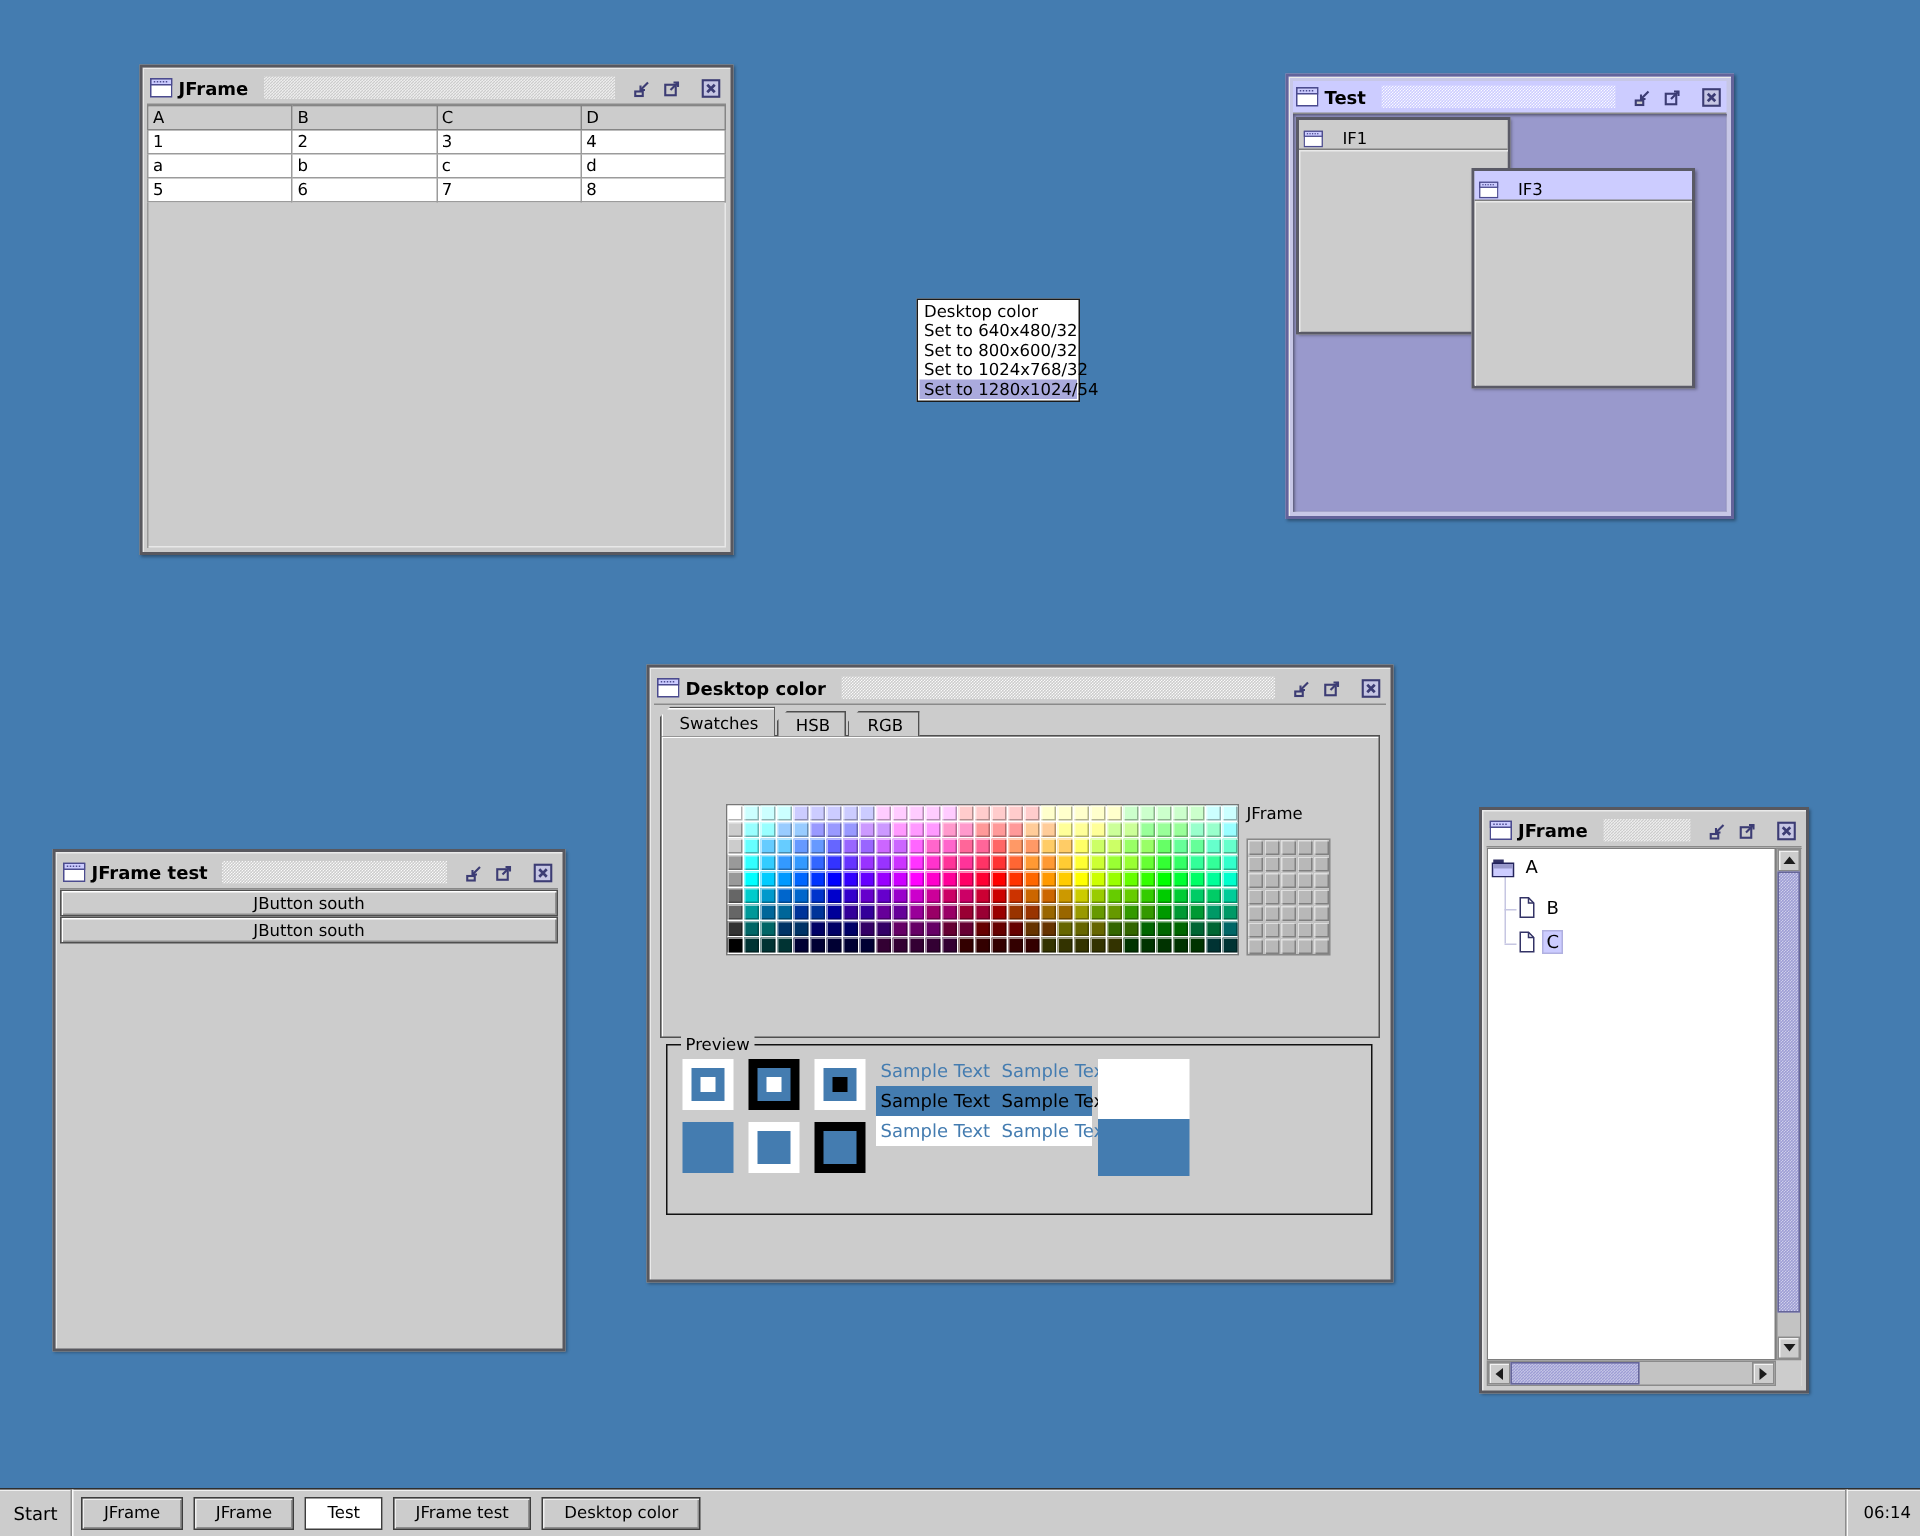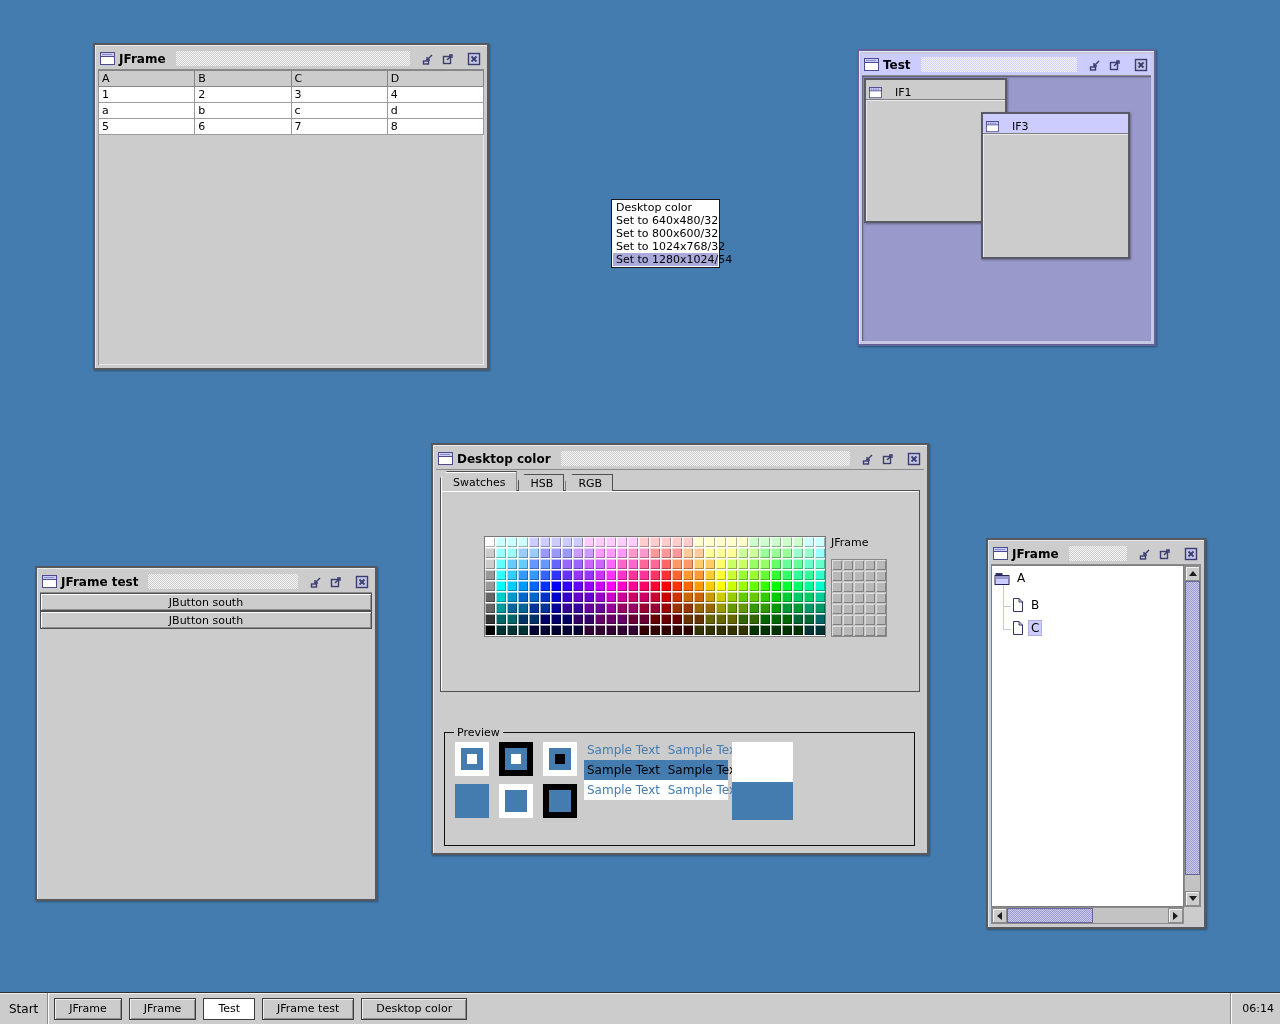--- a/index.html
+++ b/index.html
@@ -67,21 +67,21 @@
   .tabpanel{position:absolute;left:4px;right:4px;top:20px;height:200px;
     border:1px solid #4f4f4f;box-shadow:inset 1px 1px 0 #fff;background:var(--chrome);}
   .palette-row{position:absolute;left:43px;top:45px;display:flex;gap:5px;}
   .swgrid{display:grid;grid-template-columns:repeat(31,10px);grid-auto-rows:10px;gap:1px;
     background:#fff;border:1px solid #777;}
   .sw{box-shadow:inset 1px 1px 0 rgba(255,255,255,.55), inset -1px -1px 0 rgba(0,0,0,.3);}
   .recent-col{display:flex;flex-direction:column;}
   .recent-label{height:13px;margin-bottom:10px;}
   .regrid{display:grid;grid-template-columns:repeat(5,10px);grid-auto-rows:10px;gap:1px;
     background:#c4c4c4;border:1px solid #888;}
-  .preview{position:absolute;left:8px;right:9px;top:226px;height:112px;border:1px solid #111;margin-top:36px;}
+  .preview{position:absolute;left:8px;right:9px;top:226px;height:112px;border:1px solid #111;}
   .pv-legend{position:absolute;top:-7px;left:9px;background:var(--chrome);padding:0 3px;}
   .pv-squares{position:absolute;left:10px;top:9px;display:grid;
     grid-template-columns:repeat(3,34px);grid-auto-rows:34px;gap:8px 10px;}
   .pvsq{position:relative;}
   .pvsq .mid{position:absolute;inset:6px;}
   .pvsq .core{position:absolute;inset:12px;}
   .pv-text{position:absolute;left:139px;top:7px;width:144px;font-size:12px;}
   .pv-line{height:20px;line-height:20px;padding:0 3px;white-space:nowrap;}
   .pv-line.l1{color:var(--accent);}
   .pv-line.l2{background:var(--accent);color:#000;}

